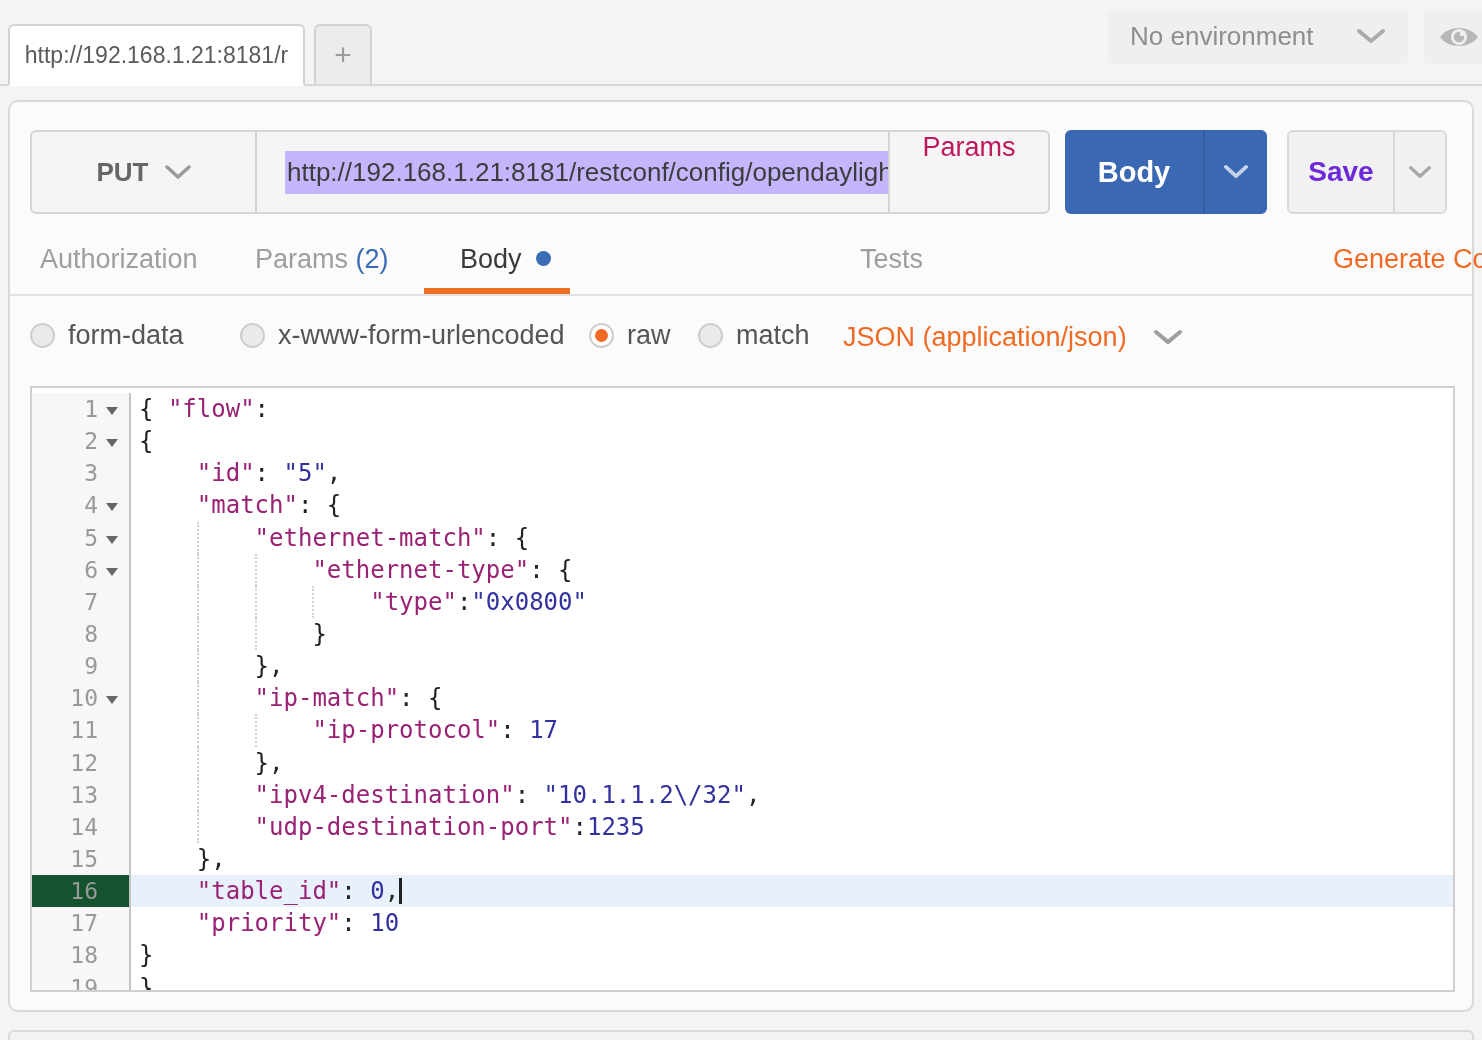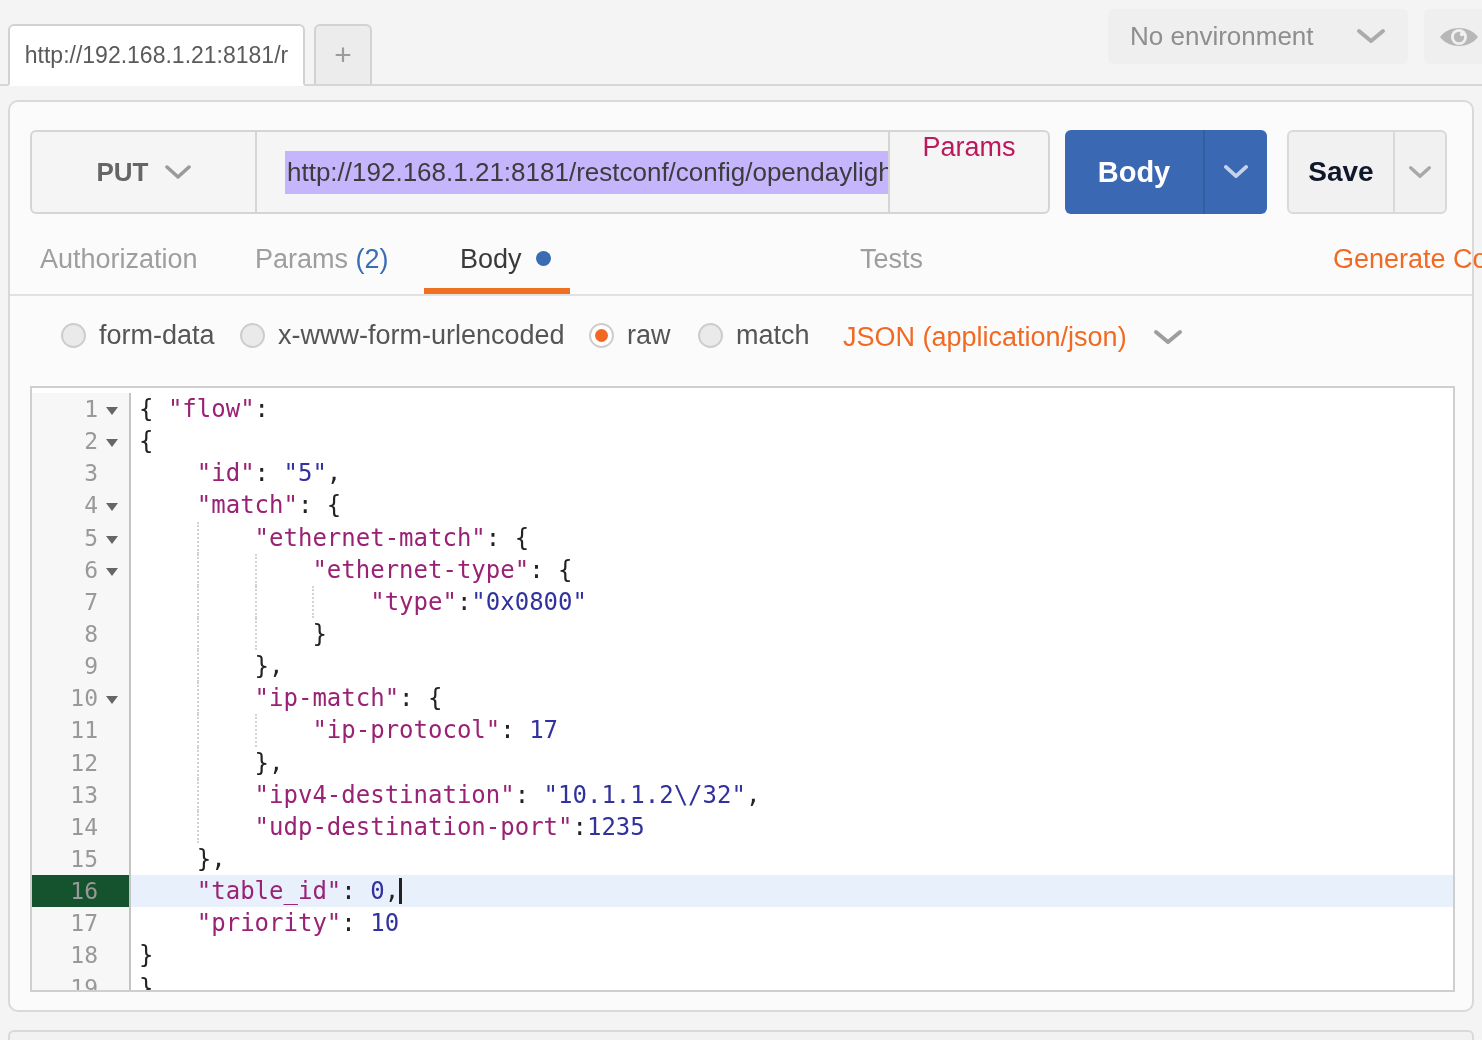--- a/index.html
+++ b/index.html
@@ -61,21 +61,21 @@
   }
   .send-label { flex:0 0 140px; display:flex; align-items:center; justify-content:center;
     color:#ffffff; font-size:29px; font-weight:bold; border-right:2px solid #355da0; }
   .send-caret { flex:1; display:flex; align-items:center; justify-content:center; color:#c6d2e8; }
   .save-btn {
     position:absolute; left:1277px; top:28px; width:160px; height:84px;
     background:#f1f1f1; border:2px solid #d9d9d9; border-radius:6px;
     display:flex; align-items:stretch; overflow:hidden;
   }
   .save-label { flex:0 0 106px; display:flex; align-items:center; justify-content:center;
-    color:#0f172a; font-size:28px; font-weight:bold; border-right:2px solid #d9d9d9; }
+    color:#6d28d9; font-size:28px; font-weight:bold; border-right:2px solid #d9d9d9; }
   .save-caret { flex:1; display:flex; align-items:center; justify-content:center; color:#a8a8a8; }
   
   .tabs-border { position:absolute; left:0; top:192px; width:1462px; height:2px; background:#e2e2e2; }
   .rtab { position:absolute; top:142px; font-size:27px; color:#9e9e9e; white-space:nowrap; }
   .rtab.t-auth { left:30px; }
   .rtab.t-head { left:245px; }
   .rtab.t-body { left:450px; color:#3a3a3a; }
   .rtab.t-pre  { left:590px; }
   .rtab.t-tests{ left:850px; }
   .rtab .count { color:#3a6db5; }
@@ -84,21 +84,21 @@
   .body-underline { position:absolute; left:414px; top:186px; width:146px; height:7px; background:#ee7023; }
   .gen-code { position:absolute; left:1275px; top:142px; font-size:27px; color:#f06a24; white-space:nowrap;margin-left:48px; }
   
   .radio-item { position:absolute; top:218px; display:flex; align-items:center; gap:13px;
     font-size:27px; color:#555; white-space:nowrap; }
   .radio { width:25px; height:25px; border-radius:50%; background:#eaeaea; border:2px solid #cdcdcd;
     display:flex; align-items:center; justify-content:center; }
   .radio.on { background:#ffffff; }
   .radio .dot { width:13px; height:13px; border-radius:50%; background:transparent; }
   .radio.on .dot { background:#f06a24; }
-  .ri-1 { left:51px; } .ri-2 { left:230px; } .ri-3 { left:579px; } .ri-4 { left:688px; }
+  .ri-1 { left:20px; } .ri-2 { left:230px; } .ri-3 { left:579px; } .ri-4 { left:688px; }
   .ctype { position:absolute; left:833px; top:220px; font-size:27px; color:#f06a24; white-space:nowrap;
     display:flex; align-items:center; gap:26px; }
   .ctype .chev { color:#9e9e9e; }
   
   .editor {
     position:absolute; left:20px; top:284px; width:1425px; height:606px;
     background:#ffffff; border:2px solid #cfcfcf; overflow:hidden;
   }
   .code-lines { padding-top:5px; }
   .code-row { display:flex; height:32.15px; }

